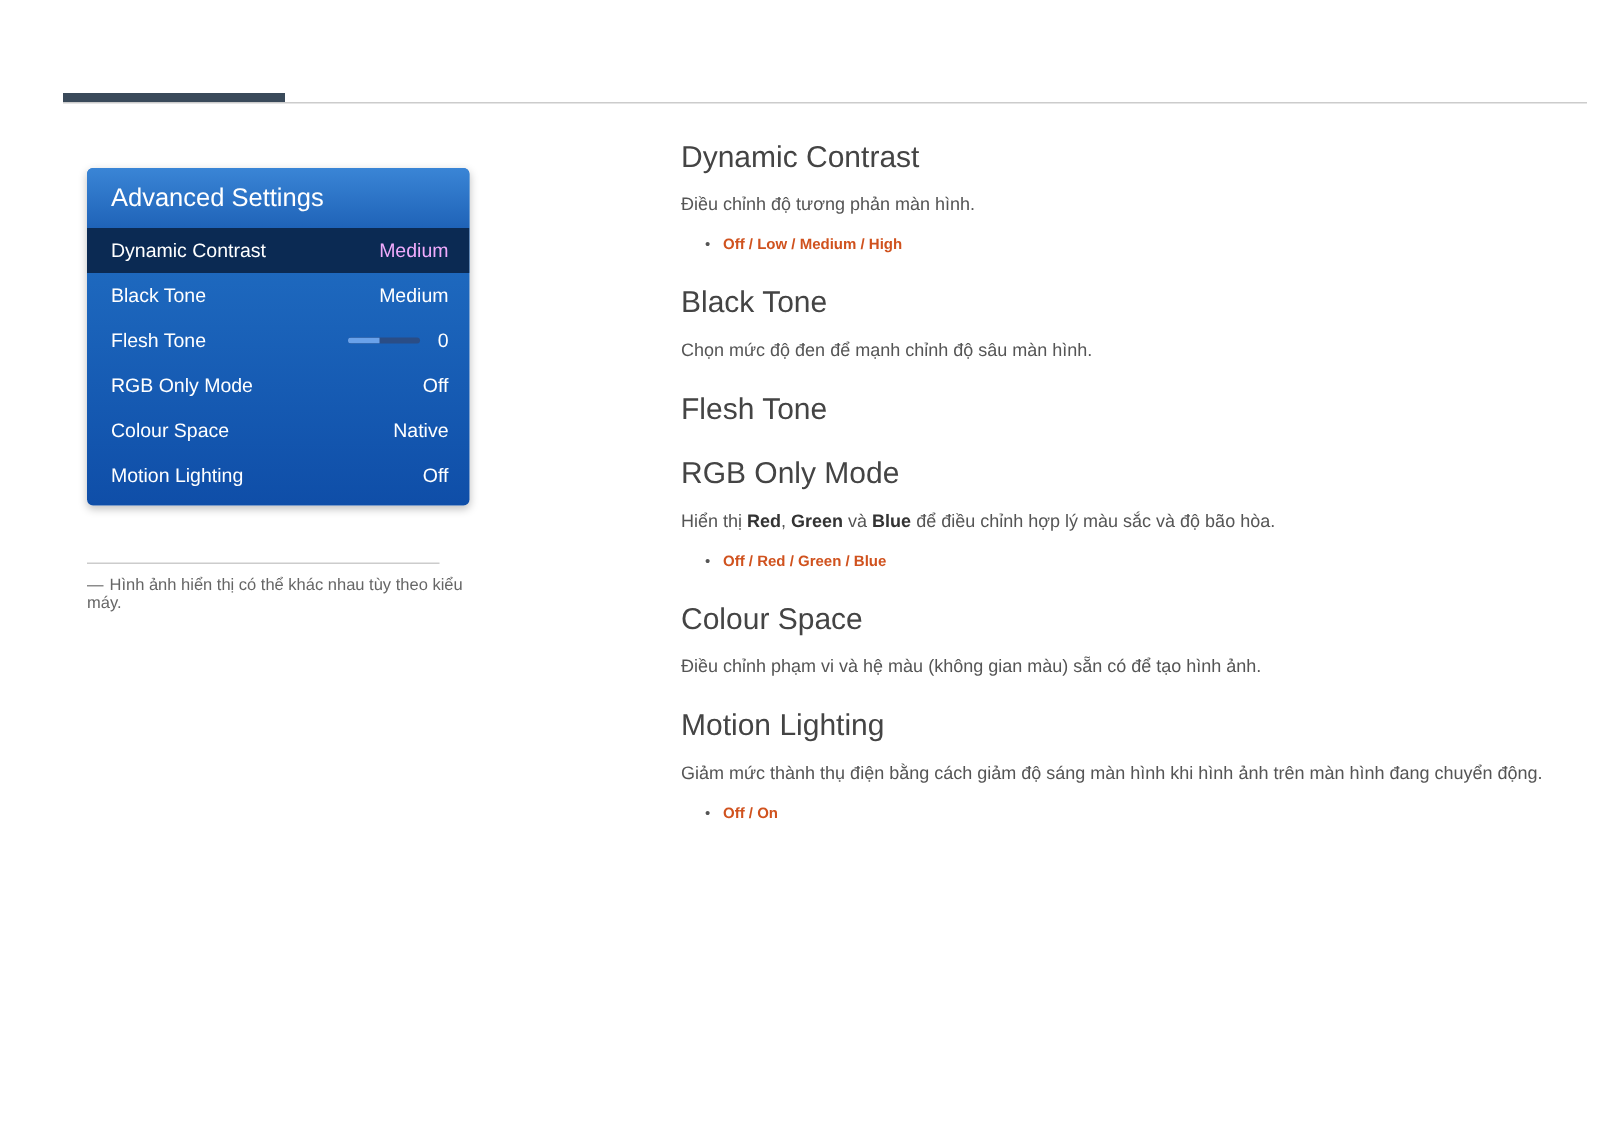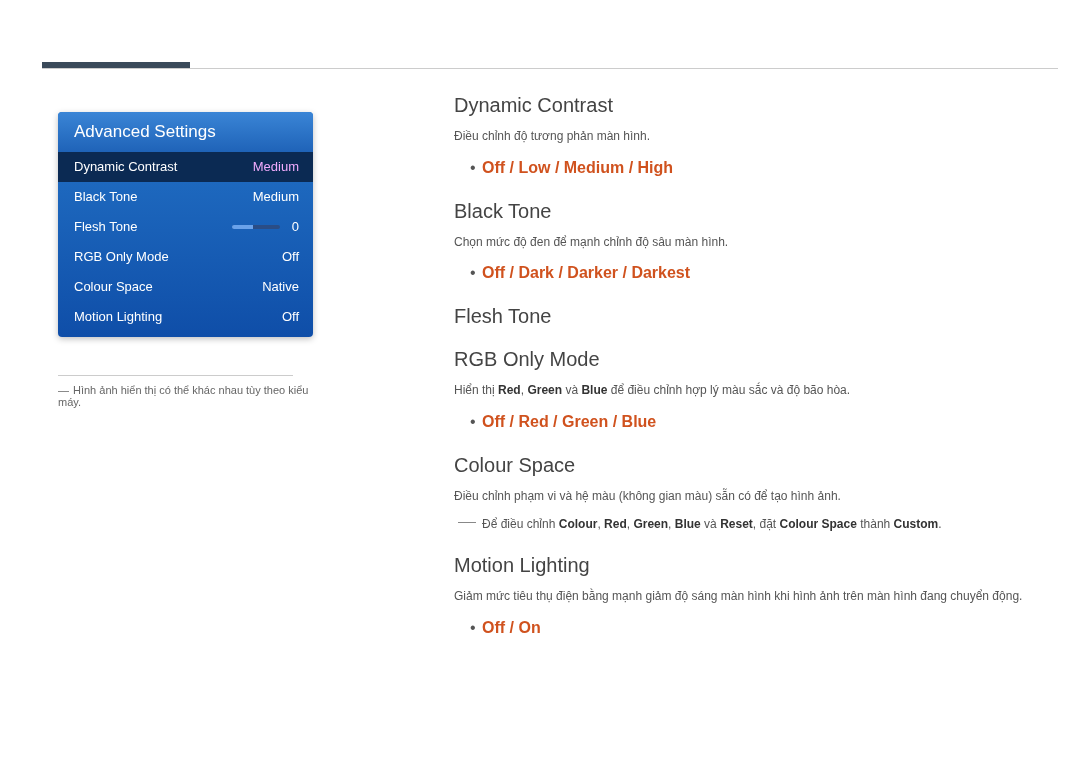--- a/index.html
+++ b/index.html
@@ -114,21 +114,21 @@
   .desc {
     font-size: 12px;
     color: #555;
     margin: 0 0 10px 0;
     line-height: 1.55;
   }
   ul.opts {
     list-style: none;
     padding: 0;
     margin: 0 0 4px 16px;
-    font-size: 16px;
+    font-size: 10px;
   }
   ul.opts > li {
     position: relative;
     padding-left: 12px;
     margin-bottom: 6px;
     line-height: 1.5;
   }
   ul.opts > li::before {
     content: "•";
     position: absolute;
@@ -210,48 +210,42 @@
     <h2>Dynamic Contrast</h2>
     <p class="desc">Điều chỉnh độ tương phản màn hình.</p>
     <ul class="opts">
         <li><span class="accent">Off / Low / Medium / High</span></li>
       </ul>
   </div>
 
   <div class="section">
     <h2>Black Tone</h2>
     <p class="desc">Chọn mức độ đen để mạnh chỉnh độ sâu màn hình.</p>
-    <ul class="opts">
-        <li><span class="accent">Off / Dark / Darker / Darkest</span></li>
-      </ul>
   </div>
 
   <div class="section">
     <h2>Flesh Tone</h2>
   </div>
 
   <div class="section">
     <h2>RGB Only Mode</h2>
     <p class="desc">
       <span>Hiển thị </span><b class="kw">Red</b><span>, </span><b class="kw">Green</b><span> và </span><b class="kw">Blue</b><span> để điều chỉnh hợp lý màu sắc và độ bão hòa.</span>
     </p>
     <ul class="opts">
         <li><span class="accent">Off / Red / Green / Blue</span></li>
       </ul>
   </div>
 
   <div class="section">
     <h2>Colour Space</h2>
     <p class="desc">Điều chỉnh phạm vi và hệ màu (không gian màu) sẵn có để tạo hình ảnh.</p>
-    <p class="subnote">
-      <span class="long-dash"></span><span>Để điều chỉnh </span><b class="kw">Colour</b><span>, </span><b class="kw">Red</b><span>, </span><b class="kw">Green</b><span>, </span><b class="kw">Blue</b><span> và </span><b class="kw">Reset</b><span>, đặt </span><b class="kw">Colour Space</b><span> thành </span><b class="kw">Custom</b><span>.</span>
-    </p>
   </div>
 
   <div class="section">
     <h2>Motion Lighting</h2>
-    <p class="desc">Giảm mức tiêu thụ điện bằng mạnh giảm độ sáng màn hình khi hình ảnh trên màn hình đang chuyển động.</p>
+    <p class="desc">Giảm mức thành thụ điện bằng cách giảm độ sáng màn hình khi hình ảnh trên màn hình đang chuyển động.</p>
     <ul class="opts">
         <li><span class="accent">Off / On</span></li>
       </ul>
   </div>
 
 </div>
 
 </body></html>

